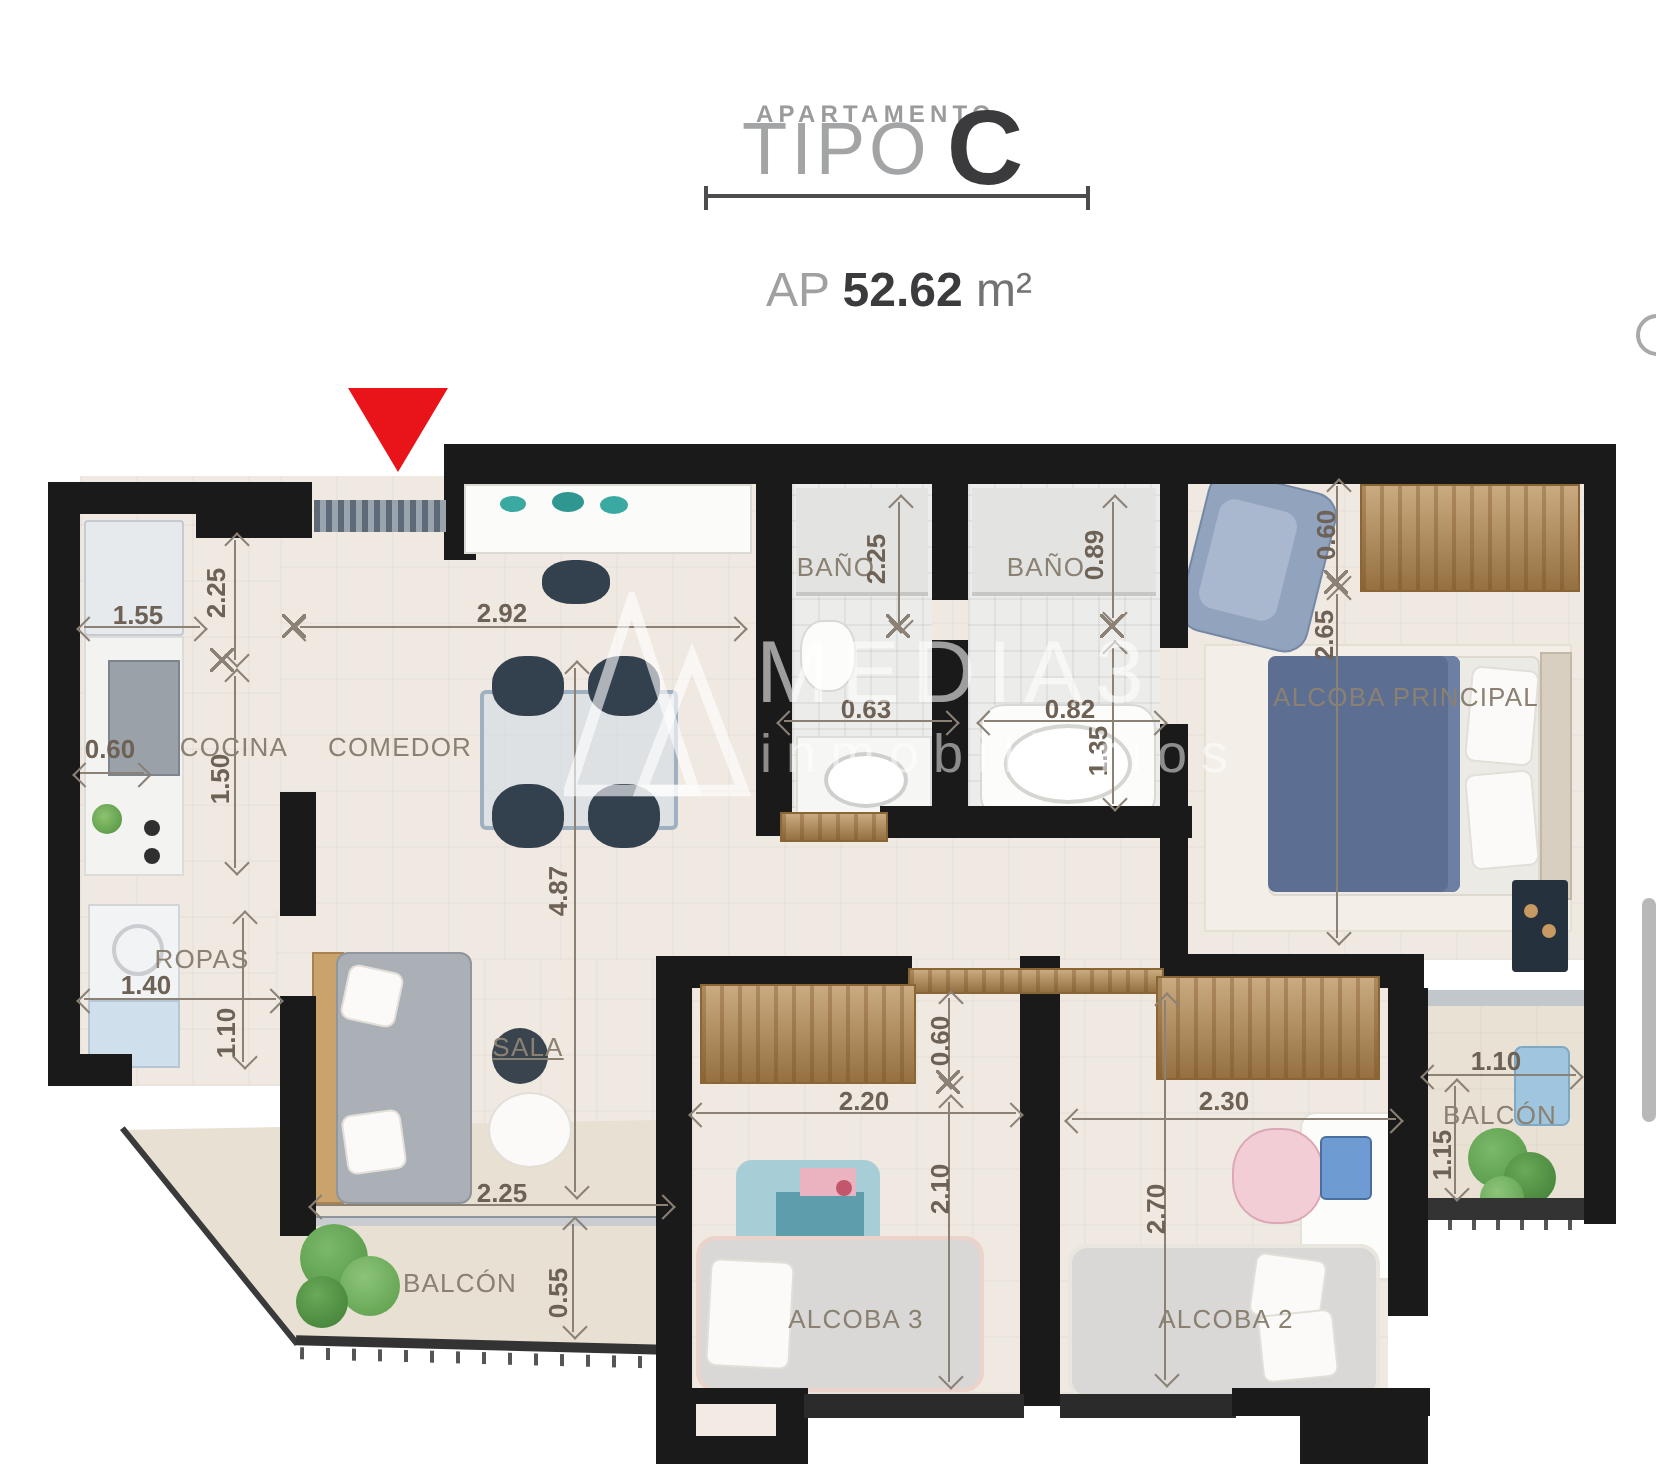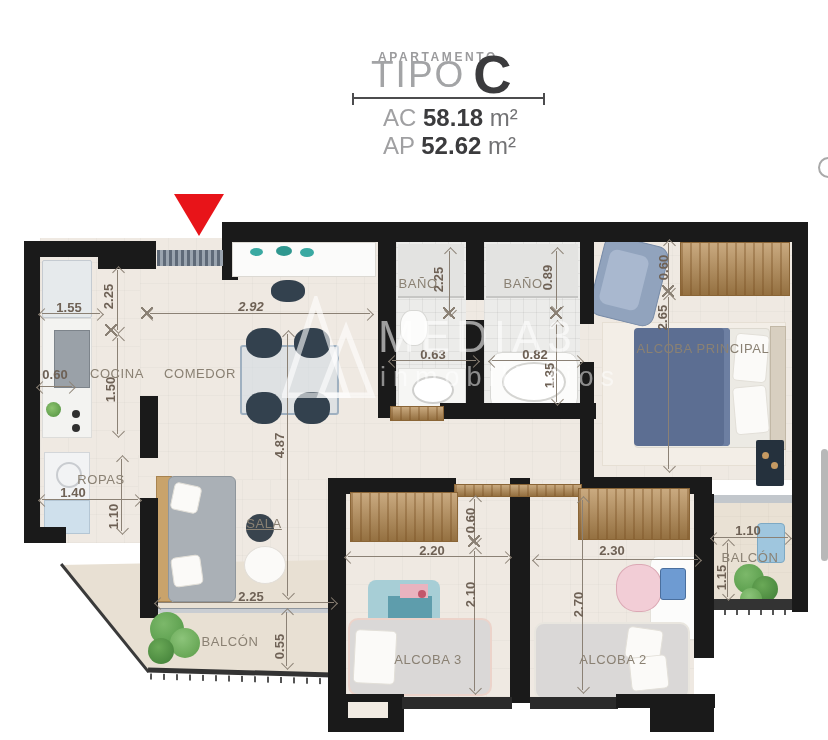--- a/index.html
+++ b/index.html
@@ -50,25 +50,20 @@
 <body>
 
 <div id="stage">
 
   <div class="hdr-cat" style="left:378px;top:50px;">APARTAMENTO</div>
   <div class="hdr-tipo" style="left:371px;top:53px;">
     <span class="tword">TIPO</span>
     <span class="tletter">C</span>
   </div>
   <div class="hdr-line" style="left:352px;top:97px;width:193px;"></div>
-  <div class="area-row" style="left:383px;top:104px;">
-    <span class="al">AC</span>
-    <span class="av">58.18</span>
-    <span class="au">m²</span>
-  </div>
   <div class="area-row" style="left:383px;top:132px;">
     <span class="al">AP</span>
     <span class="av">52.62</span>
     <span class="au">m²</span>
   </div>
 
   <div class="a" style="left:174px;top:194px;width:0;height:0;z-index:70;
        border-left:25px solid transparent;border-right:25px solid transparent;border-top:42px solid #e81419;"></div>
 
   <div class="floor" style="left:40px;top:238px;width:100px;height:305px;"></div>
@@ -244,21 +239,21 @@
   <div class="xm" style="left:141px;top:307px;"></div>
   <div class="xm" style="left:443px;top:307px;"></div>
   <div class="xm" style="left:550px;top:307px;"></div>
   <div class="xm" style="left:662px;top:285px;"></div>
   <div class="xm" style="left:468px;top:535px;"></div>
 
   <div class="dim" style="left:49px;top:300px;width:40px;">1.55</div>
   <div class="dim dimv" style="left:88px;top:289px;width:40px;">2.25</div>
   <div class="dim" style="left:35px;top:367px;width:40px;">0.60</div>
   <div class="dim dimv" style="left:90px;top:382px;width:40px;">1.50</div>
-  <div class="dim" style="left:231px;top:299px;width:40px;font-style:italic;">2.92</div>
+  <div class="dim" style="left:231px;top:299px;width:40px;">2.92</div>
   <div class="dim dimv" style="left:259px;top:438px;width:40px;">4.87</div>
   <div class="dim" style="left:231px;top:589px;width:40px;">2.25</div>
   <div class="dim dimv" style="left:259px;top:639px;width:40px;">0.55</div>
   <div class="dim" style="left:53px;top:485px;width:40px;">1.40</div>
   <div class="dim dimv" style="left:93px;top:509px;width:40px;">1.10</div>
   <div class="dim dimv" style="left:418px;top:272px;width:40px;">2.25</div>
   <div class="dim" style="left:413px;top:347px;width:40px;">0.63</div>
   <div class="dim dimv" style="left:527px;top:270px;width:40px;">0.89</div>
   <div class="dim" style="left:515px;top:347px;width:40px;">0.82</div>
   <div class="dim dimv" style="left:529px;top:368px;width:40px;">1.35</div>

